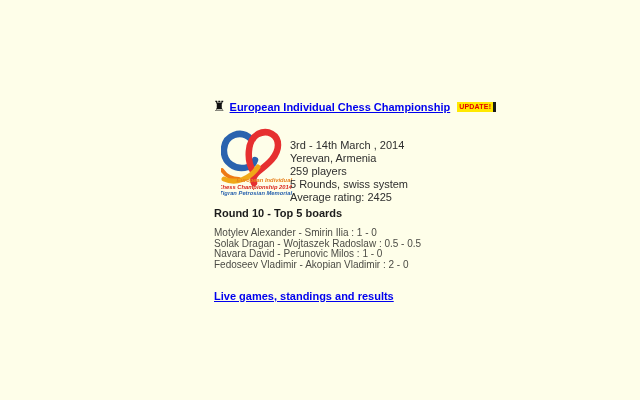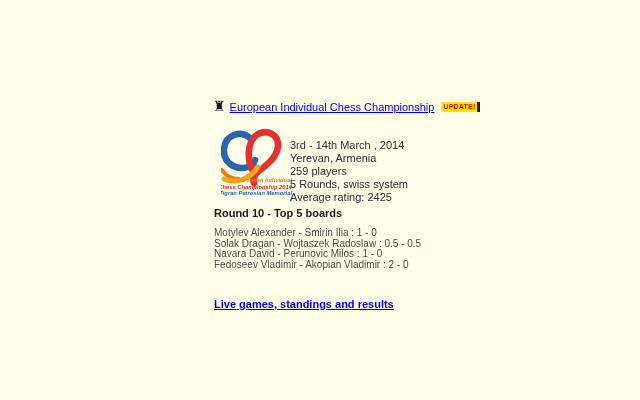--- a/index.html
+++ b/index.html
@@ -2,32 +2,32 @@
 <html><head>
 <meta charset="utf-8">
 <style>
   html,body{margin:0;padding:0;background:#FEFEE9;}
   .screen{
     position:relative;width:640px;height:400px;background:#FEFEE9;
     font-family:"Liberation Sans",sans-serif;overflow:hidden;
   }
   .header{position:absolute;left:213px;top:99px;display:flex;align-items:center;height:15px;}
   .rook{font-size:14px;line-height:13px;color:#101010;margin-right:4px;}
-  .title-link{font-size:11px;font-weight:normal;color:#0000EE;text-decoration:underline;cursor:pointer;white-space:nowrap;}
+  .title-link{font-size:11px;font-weight:bold;color:#0000EE;text-decoration:underline;cursor:pointer;white-space:nowrap;}
   .badge{
     margin-left:7px;background:#FFE900;color:#E00000;
     font-size:7px;font-weight:bold;line-height:8px;padding:1px 2px;
     border-right:3px solid #1a1a1a;letter-spacing:.2px;white-space:nowrap;
   }
   .logo{position:absolute;left:221px;top:127px;}
   .logo text{font-style:italic;font-weight:bold;font-family:"Liberation Sans",sans-serif;}
   .info{position:absolute;left:290px;top:139px;font-size:11px;line-height:13px;color:#2e2e2e;white-space:nowrap;}
   .heading{position:absolute;left:214px;top:207px;font-size:11px;font-weight:bold;color:#1c1c1c;white-space:nowrap;}
   .games{position:absolute;left:214px;top:228px;font-size:10px;line-height:10.5px;color:#4b4b45;white-space:nowrap;}
-  .footer-link{position:absolute;left:214px;top:290px;font-size:11px;font-weight:bold;color:#0000EE;text-decoration:underline;cursor:pointer;white-space:nowrap;margin-top:8px;}
+  .footer-link{position:absolute;left:214px;top:290px;font-size:11px;font-weight:bold;color:#0000EE;text-decoration:underline;cursor:pointer;white-space:nowrap;}
 </style>
 </head>
 <body>
 
 <div class="screen">
 
   <div class="header">
     <span class="rook">♜</span>
     <a class="title-link">European Individual Chess Championship</a>
     <span class="badge">UPDATE!</span>

